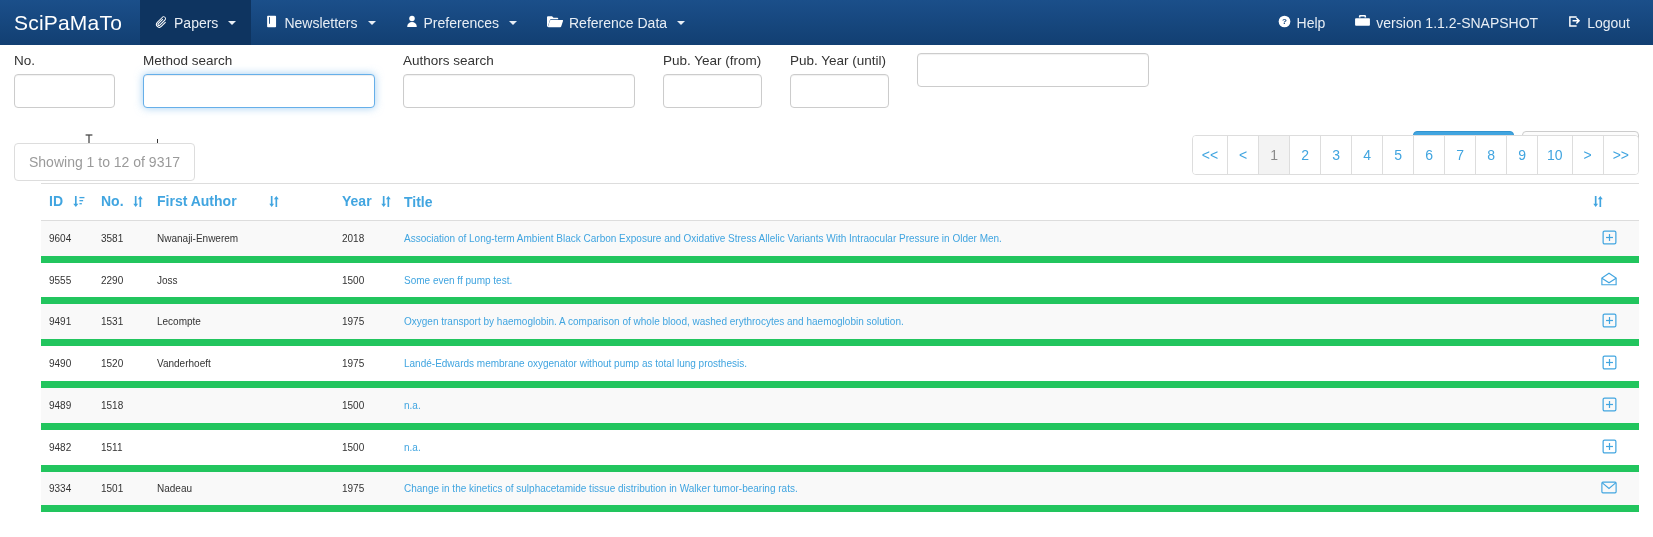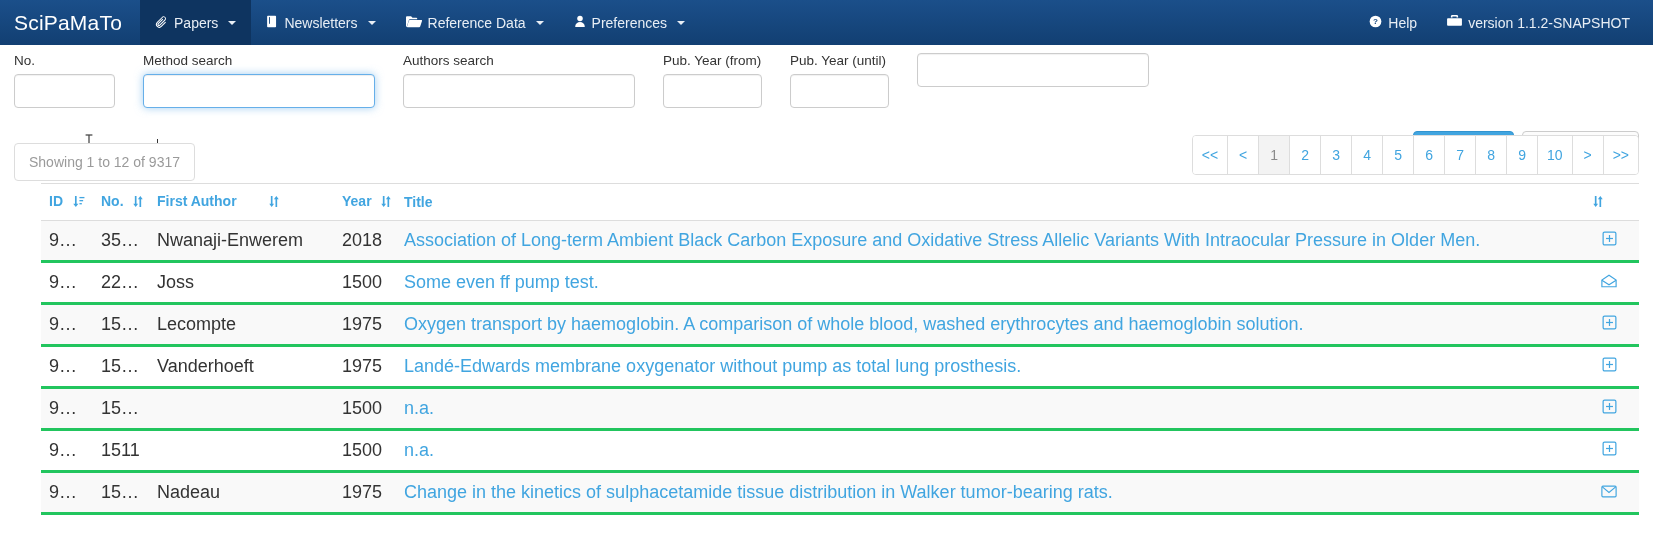--- a/index.html
+++ b/index.html
@@ -204,23 +204,23 @@
     font-size: 14px;
     font-weight: bold;
     color: #41a5e0;
     padding: 9px 8px 9px 8px;
     border-top: 1px solid #dddddd;
     border-bottom: 1px solid #dddddd;
     white-space: nowrap;
     cursor: pointer;
   }
   table.papers tbody td {
-    font-size: 18px;
+    font-size: 10px;
     padding: 9px 8px;
-    border-bottom: 3px solid #22c55e;
+    border-bottom: 7px solid #22c55e;
     color: #333333;
     overflow: hidden;
     text-overflow: ellipsis;
     white-space: nowrap;
     vertical-align: middle;
   }
   table.papers tbody tr.odd td { background: #f9f9f9; }
   .c-id     { width: 52px; }
   .c-no     { width: 56px; }
   .c-author { width: 185px; }
@@ -259,39 +259,39 @@
             <rect x="1" y="1" width="11" height="14" rx="1"></rect>
             <rect x="3.3" y="2.6" width="1.1" height="8.2" fill="#14457c"></rect>
           </svg>
       </span>
       <span>Newsletters</span>
       <span class="caret"></span>
     </a>
 
     <a class="nav-item">
       <span class="ic">
+        <svg width="12" height="13" viewBox="0 0 14 16" fill="#ffffff">
+            <circle cx="7" cy="4.4" r="3.4"></circle>
+            <path d="M7 8.6c3.1 0 5.6 2.2 5.9 5.1.06.6-.4 1.1-1 1.1H2.1c-.6 0-1.06-.5-1-1.1C1.4 10.8 3.9 8.6 7 8.6z"></path>
+          </svg>
+      </span>
+      <span>Preferences</span>
+      <span class="caret"></span>
+    </a>
+
+    <a class="nav-item">
+      <span class="ic">
         <svg width="16" height="13" viewBox="0 0 18 14" fill="#ffffff">
             <path d="M0 12.6V2.1A1.1 1.1 0 0 1 1.1 1h4.6l1.6 1.7h4.3a1 1 0 0 1 1 1v.9H4.4a1.3 1.3 0 0 0-1.2.9L.9 12.9z"></path>
             <path d="M4.1 5.4h13.3a.7.7 0 0 1 .65.95l-2.1 6.2a1.2 1.2 0 0 1-1.1.8H1.7a.6.6 0 0 1-.56-.8l2.1-6.3a1.1 1.1 0 0 1 .87-.85z"></path>
           </svg>
       </span>
       <span>Reference Data</span>
       <span class="caret"></span>
     </a>
-
-    <a class="nav-item">
-      <span class="ic">
-        <svg width="12" height="13" viewBox="0 0 14 16" fill="#ffffff">
-            <circle cx="7" cy="4.4" r="3.4"></circle>
-            <path d="M7 8.6c3.1 0 5.6 2.2 5.9 5.1.06.6-.4 1.1-1 1.1H2.1c-.6 0-1.06-.5-1-1.1C1.4 10.8 3.9 8.6 7 8.6z"></path>
-          </svg>
-      </span>
-      <span>Preferences</span>
-      <span class="caret"></span>
-    </a>
   </div>
 
   <div class="nav-right">
     <a class="nav-item">
       <span class="ic">
         <svg width="13" height="13" viewBox="0 0 16 16">
             <circle cx="8" cy="8" r="7.2" fill="#ffffff"></circle>
             <text x="8" y="11.6" text-anchor="middle" font-size="10" font-weight="bold" font-family="Liberation Sans, sans-serif" fill="#14457c">?</text>
           </svg>
       </span>
@@ -301,20 +301,29 @@
     <a class="nav-item">
       <span class="ic">
         <svg width="15" height="13" viewBox="0 0 16 14" fill="#ffffff">
             <path d="M5.6 0h4.8a1.5 1.5 0 0 1 1.5 1.5v1.1h-1.7V1.7H5.8v.9H4.1V1.5A1.5 1.5 0 0 1 5.6 0z"></path>
             <rect x="0" y="3.4" width="16" height="8.2" rx="1"></rect>
           </svg>
       </span>
       <span>version 1.1.2-SNAPSHOT</span>
     </a>
 
+    <a class="nav-item">
+      <span class="ic">
+        <svg width="13" height="13" viewBox="0 0 16 16" fill="#ffffff">
+            <path d="M1.4 1.6h9.2v1.8H3.2v9.2h7.4v1.8H1.4z"></path>
+            <path d="M9.6 4.4l1.3-1.3 4 4-4 4-1.3-1.3 1.8-1.8H5.6V6.2h5.8z"></path>
+          </svg>
+      </span>
+      <span>Logout</span>
+    </a>
   </div>
 </div>
 
 <div class="searchbar">
   <div class="field-row">
 
     <div class="field">
       <label class="field-label">No.</label>
       <input class="inp w-no" type="text" value="" style="">
     </div>

